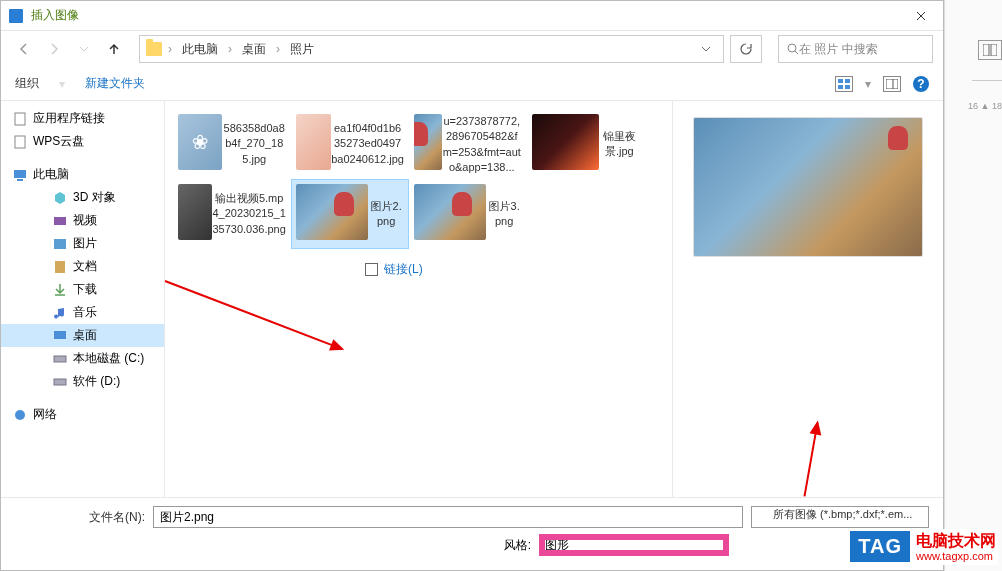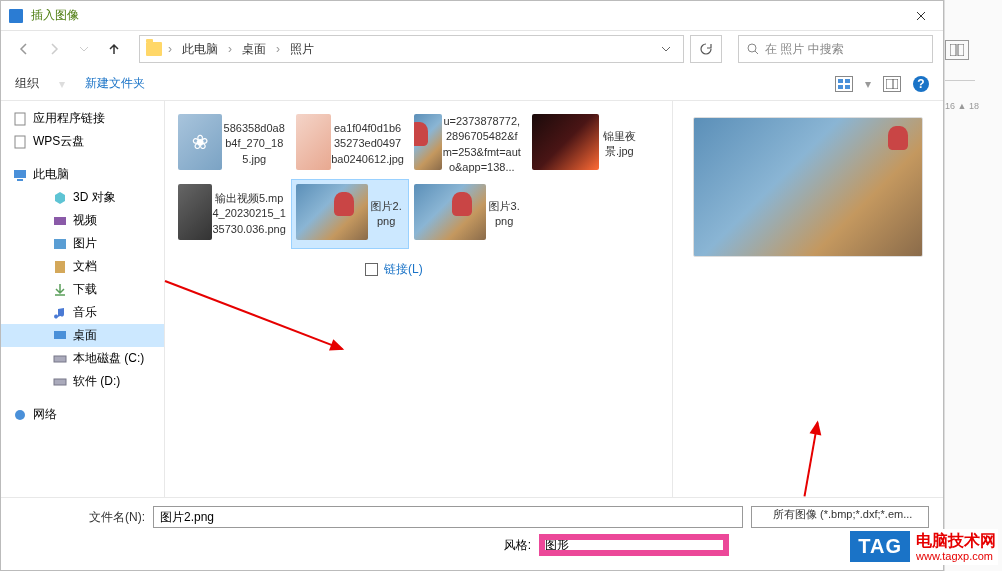--- a/index.html
+++ b/index.html
@@ -12,21 +12,21 @@
 .nav-row{height:36px;display:flex;align-items:center;padding:0 10px;gap:4px}
 .nav-btn{width:26px;height:26px;display:flex;align-items:center;justify-content:center;border-radius:3px;color:#999}
 .nav-btn.active{color:#333}
 .address-bar{flex:1;height:28px;border:1px solid #ccc;display:flex;align-items:center;padding:0 6px;gap:6px;margin-left:8px}
 .folder-icon{width:16px;height:14px;background:#ffd768;border-radius:1px;position:relative}
 .folder-icon:before{content:'';position:absolute;top:-3px;left:0;width:7px;height:3px;background:#ffd768;border-radius:1px 1px 0 0}
 .crumb{color:#333;padding:2px 4px}
 .crumb-sep{color:#999}
 .addr-drop{margin-left:auto;color:#666;padding:0 6px}
 .refresh-btn{width:32px;height:28px;border:1px solid #ccc;display:flex;align-items:center;justify-content:center;margin-left:2px}
-.search-box{width:195px;height:28px;border:1px solid #ccc;display:flex;align-items:center;padding:0 8px;gap:6px;margin-left:12px;color:#888}
+.search-box{width:155px;height:28px;border:1px solid #ccc;display:flex;align-items:center;padding:0 8px;margin-left:12px;color:#888}
 .toolbar{height:34px;display:flex;align-items:center;padding:0 14px;border-bottom:1px solid #e8e8e8;gap:20px}
 .tool-link{color:#1a73c7;cursor:pointer}
 .tool-link.org{color:#333}
 .tool-sep{color:#ddd}
 .tool-right{margin-left:auto;display:flex;gap:12px;align-items:center;color:#555}
 .tool-icon{width:18px;height:16px;border:1px solid #888;display:flex;align-items:center;justify-content:center;font-size:9px}
 .help-icon{width:16px;height:16px;border-radius:50%;background:#1a73c7;color:#fff;display:flex;align-items:center;justify-content:center;font-weight:bold}
 .body-area{flex:1;display:flex;overflow:hidden}
 .sidebar{width:164px;border-right:1px solid #e8e8e8;padding:6px 0;overflow-y:auto}
 .tree-item{display:flex;align-items:center;height:23px;padding-left:12px;gap:6px;cursor:pointer}
@@ -56,21 +56,21 @@
 .bottom-area{padding:8px 14px;border-top:1px solid #e8e8e8}
 .field-row{display:flex;align-items:center;gap:8px;margin-bottom:6px}
 .field-label{width:130px;text-align:right;color:#333}
 .field-input{flex:1;height:22px;border:1px solid #999;padding:0 6px}
 .field-short{width:190px;height:22px;border:6px solid #ec4899;padding:0 0}
 .type-select{width:178px;height:22px;border:1px solid #999;padding:0 21px;font-size:11px;color:#333;overflow:hidden;white-space:nowrap}
 .arrow{content:'';display:inline-block;width:190px;height:2px;background:#e60000;position:absolute;top:280px;left:165px;transform:rotate(21deg);transform-origin:left center}
 .arrow:after{content:'';position:absolute;right:-2px;top:-5px;border-left:14px solid #e60000;border-top:6px solid transparent;border-bottom:6px solid transparent}
 .arrow2{display:inline-block;width:2px;height:75px;background:#e60000;position:absolute;top:422px;left:810px;transform:rotate(10deg)}
 .arrow2:after{content:'';position:absolute;left:-5px;top:-2px;border-bottom:14px solid #e60000;border-left:6px solid transparent;border-right:6px solid transparent}
-.right-strip{position:absolute;right:0;top:0;width:58px;height:571px;border-left:1px solid #ddd;background:#fafafa;display:flex;flex-direction:column;align-items:flex-start;padding-top:40px;gap:20px}
+.right-strip{position:absolute;right:0;top:0;width:58px;height:571px;border-left:1px solid #ddd;background:#fafafa;display:flex;flex-direction:column;align-items:flex-end;padding-top:40px;gap:20px}
 .strip-icon{width:24px;height:20px;border:1px solid #999;display:flex;align-items:center;justify-content:center;font-size:10px}
 .watermark{position:absolute;right:4px;bottom:6px;display:flex;align-items:center;gap:6px;background:#fff;padding:2px}
 .tag-badge{background:#1a73c7;color:#fff;font-weight:bold;padding:4px 8px;font-size:20px;letter-spacing:1px}
 .wm-text{display:flex;flex-direction:column;line-height:1.2}
 .wm-red{color:#e60000;font-weight:bold;font-size:16px}
 .wm-url{color:#e60000;font-size:11px}
 svg{display:block}
 </style>
 </head>
 <body>

